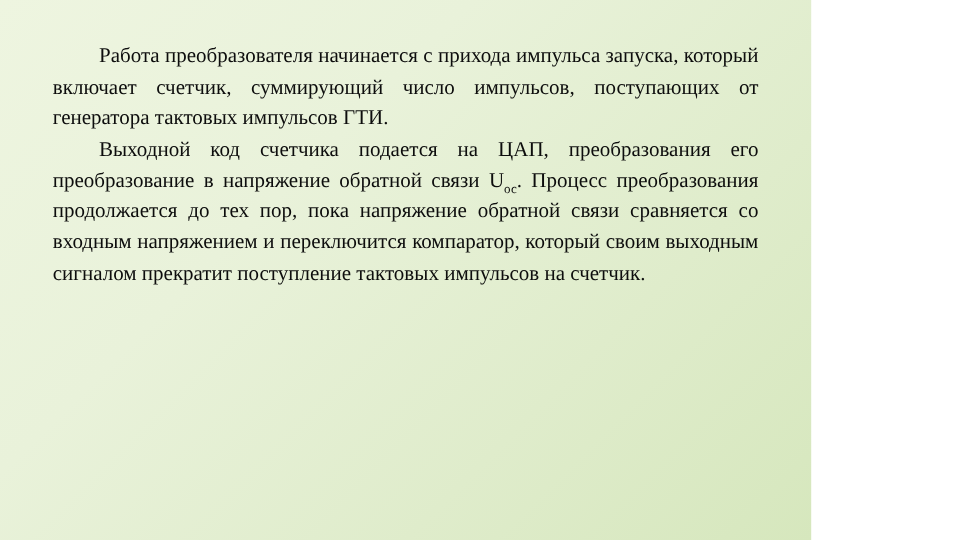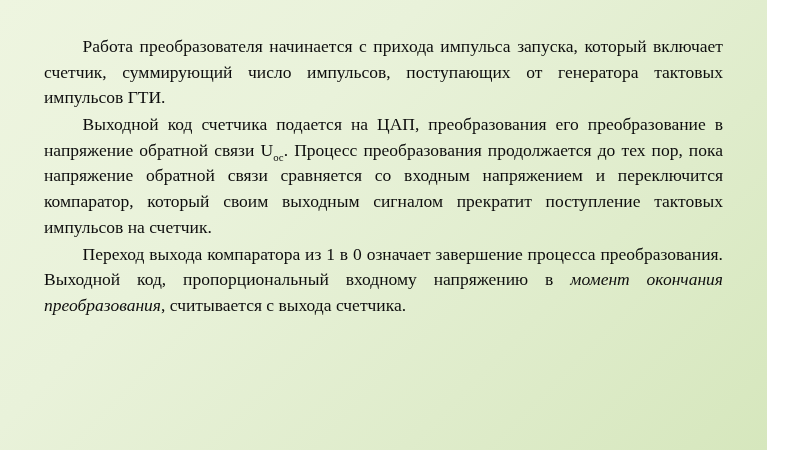--- a/index.html
+++ b/index.html
@@ -8,21 +8,21 @@
   }
   body {
     width: 800px;
     height: 450px;
     overflow: hidden;
     font-family: "Liberation Serif", serif;
     background: #ffffff;
   }
   .slide {
     position: relative;
-    width: 767px;
+    width: 676px;
     height: 450px;
     box-sizing: border-box;
     background: linear-gradient(135deg, #eef5e0 0%, #e9f2da 35%, #dfeccb 70%, #d6e7bd 100%);
     padding: 34px 44px 20px 44px;
   }
   .content {
     font-size: 17.5px;
     line-height: 1.47;
     color: #0d0d0d;
     text-align: justify;
@@ -48,18 +48,15 @@
   <div class="content">
 
     <p class="para">
       <span>Работа преобразователя начинается с прихода импульса запуска, который включает счетчик, суммирующий число импульсов, поступающих от генератора тактовых импульсов ГТИ.</span>
     </p>
 
     <p class="para">
       <span>Выходной код счетчика подается на ЦАП, преобразования его преобразование в напряжение обратной связи U</span><span class="sub">ос</span><span>. Процесс преобразования продолжается до тех пор, пока напряжение обратной связи сравняется со входным напряжением и переключится компаратор, который своим выходным сигналом прекратит поступление тактовых импульсов на счетчик.</span>
     </p>
 
-    <p class="para">
-      <span>Переход выхода компаратора из 1 в 0 означает завершение процесса преобразования. Выходной код, пропорциональный входному напряжению в </span><span class="italic">момент окончания преобразования</span><span>, считывается с выхода счетчика.</span>
-    </p>
 
   </div>
 </div>
 
 </body></html>

